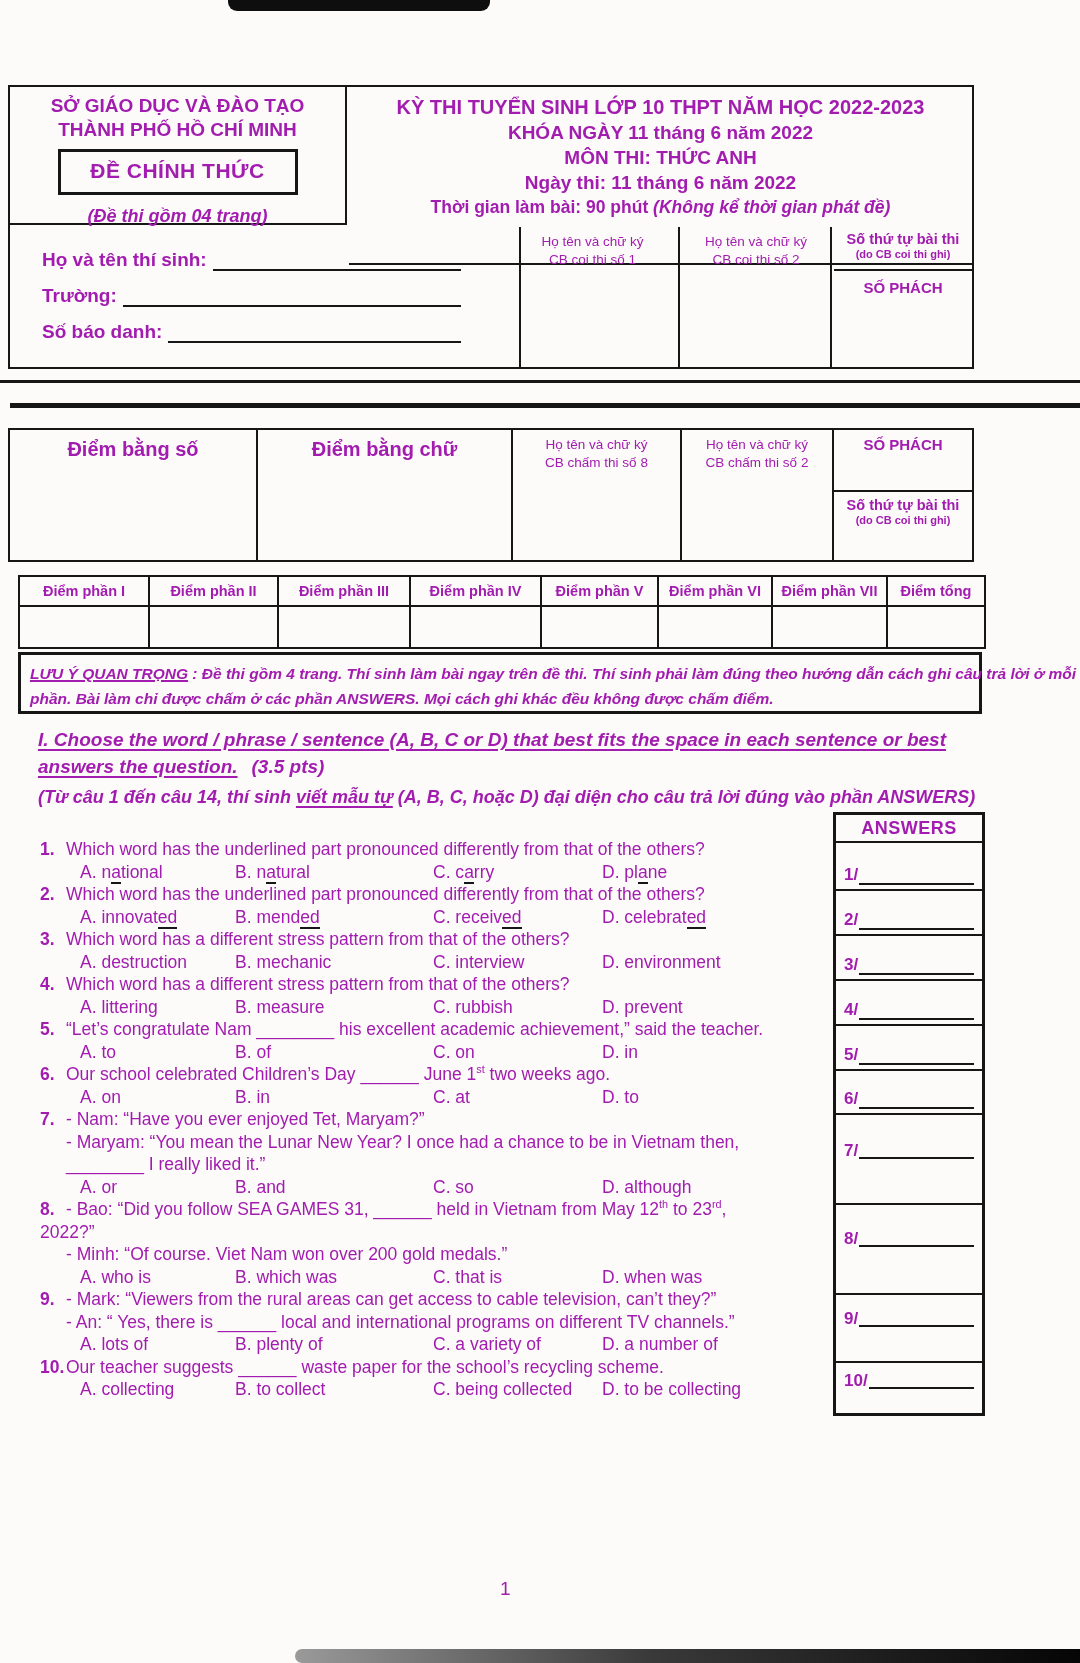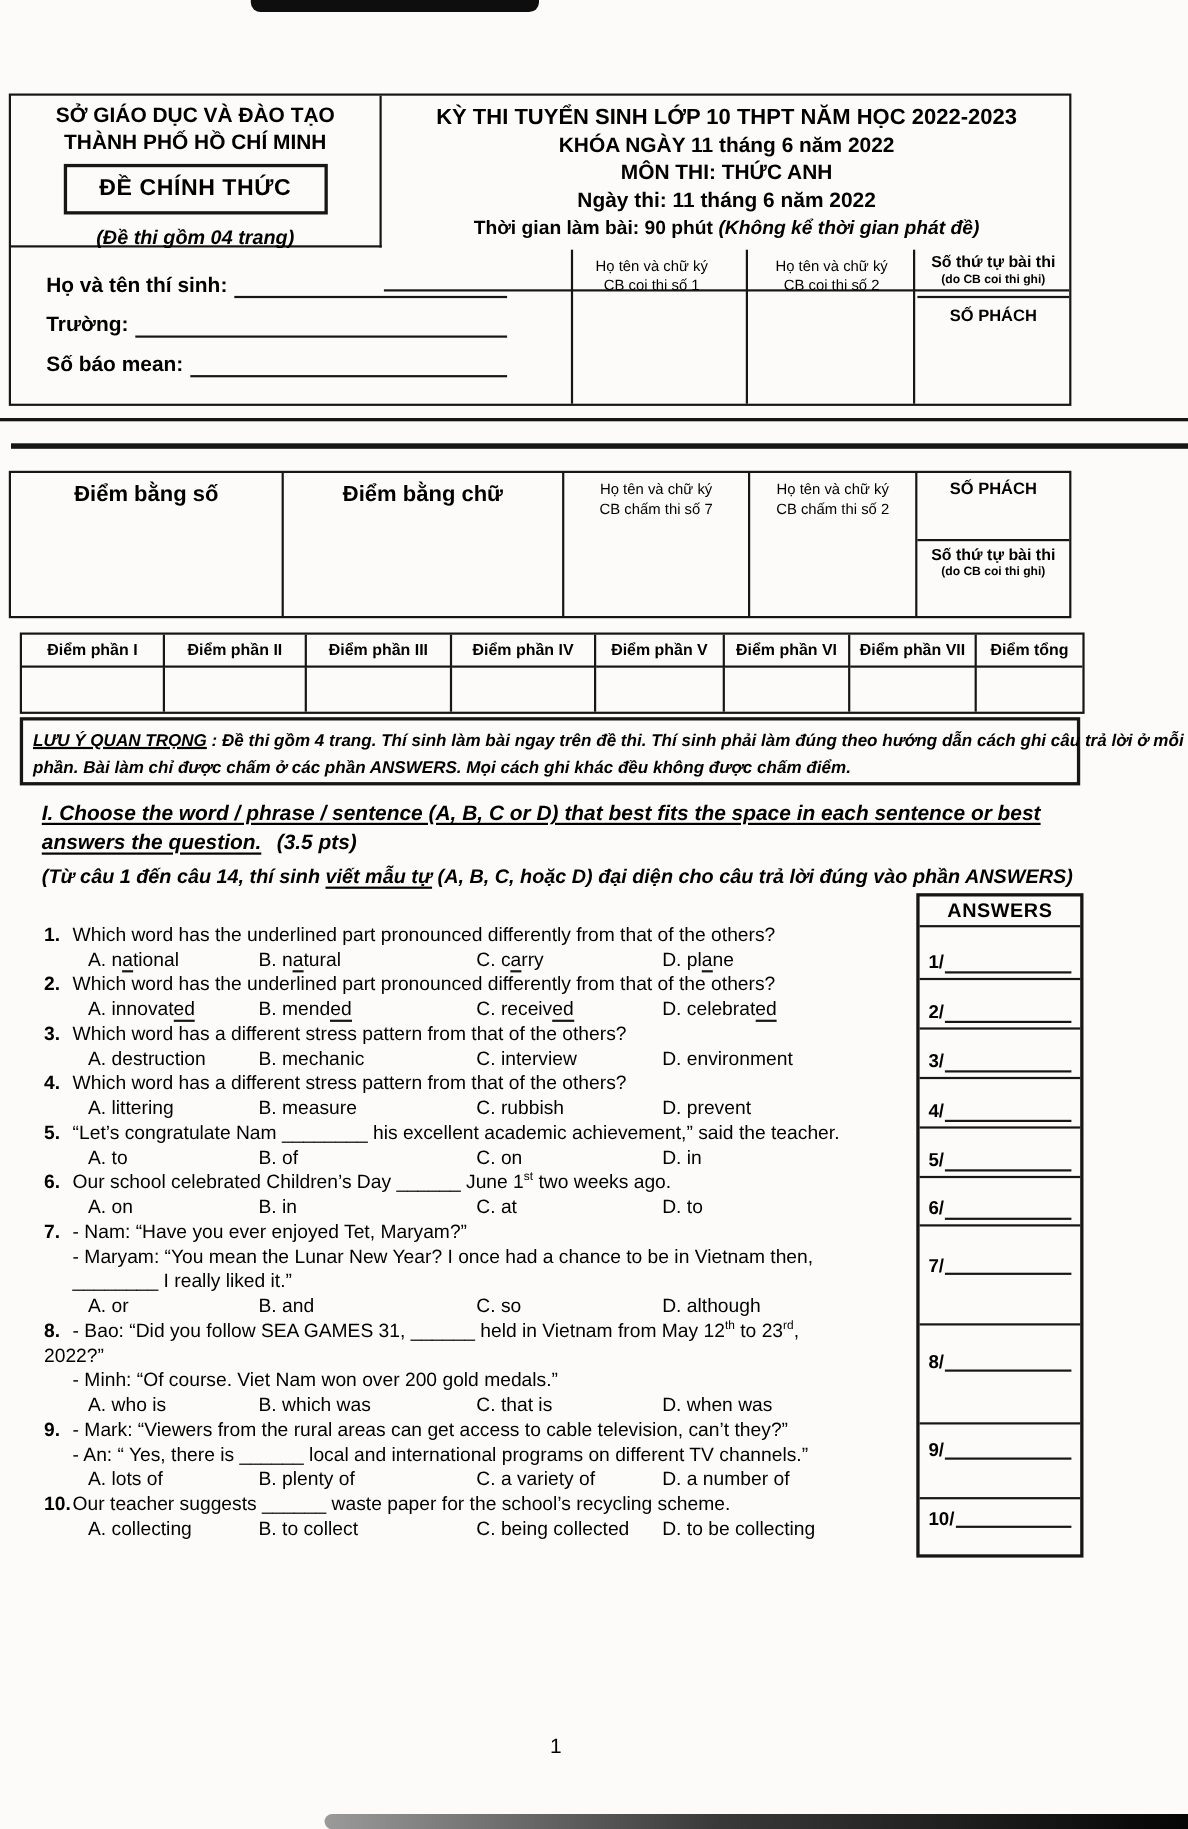--- a/index.html
+++ b/index.html
@@ -1,20 +1,20 @@
 <!DOCTYPE html>
 <html><head>
 <meta charset="utf-8">
 <style>
   html,body { margin:0; padding:0; background:#ffffff; }
   .sheet {
     position:relative; width:1080px; height:1663px;
     background:#fcfbf9; overflow:hidden;
     font-family:"Liberation Sans","DejaVu Sans",sans-serif;
-    color:#000000;
+    color:#a21caf;
   }
   
   .bar-top { position:absolute; left:228px; top:0; width:262px; height:11px; background:#0e0e0e; border-radius:0 0 9px 9px; }
   .bar-bottom { position:absolute; left:295px; top:1649px; width:785px; height:14px; background:linear-gradient(90deg,#9a9a9a,#3a3a3a 45%,#050505); border-radius:8px 0 0 8px; }
   
   .hbox { position:absolute; left:8px; top:85px; width:962px; height:280px; border:2px solid #161616; }
   .hbox .cell { position:absolute; box-sizing:border-box; }
   .r1l { left:0; top:0; width:337px; height:138px; border-right:2px solid #161616; border-bottom:2px solid #161616; text-align:center; }
   .r1r { left:339px; top:0; right:0; height:178px; border-bottom:2px solid #161616; text-align:center; }
   .dept { font-weight:bold; font-size:19px; line-height:24px; padding-top:7px; }
@@ -112,21 +112,21 @@
     <div class="cell r2l">
       <div class="fl">
           <span>Họ và tên thí sinh:</span>
           <span class="rule"></span>
         </div>
       <div class="fl">
           <span>Trường:</span>
           <span class="rule"></span>
         </div>
       <div class="fl">
-          <span>Số báo mean:</span>
+          <span>Số báo danh:</span>
           <span class="rule"></span>
         </div>
     </div>
     <div class="cell c2">
       <div>Họ tên và chữ ký</div>
       <div>CB coi thi số 1</div>
     </div>
     <div class="cell c3">
       <div>Họ tên và chữ ký</div>
       <div>CB coi thi số 2</div>
@@ -145,21 +145,21 @@
 
   <div class="gbox">
     <div>
         <div class="glabel">Điểm bằng số</div>
       </div>
     <div>
         <div class="glabel">Điểm bằng chữ</div>
       </div>
     <div class="gsmall">
       <div>Họ tên và chữ ký</div>
-      <div>CB chấm thi số 7</div>
+      <div>CB chấm thi số 8</div>
     </div>
     <div class="gsmall">
       <div>Họ tên và chữ ký</div>
       <div>CB chấm thi số 2</div>
     </div>
     <div class="gright">
       <div class="gr-top">SỐ PHÁCH</div>
       <div class="gr-bot">
         <div class="ordl1">Số thứ tự bài thi</div>
         <div class="ordl2">(do CB coi thi ghi)</div>

